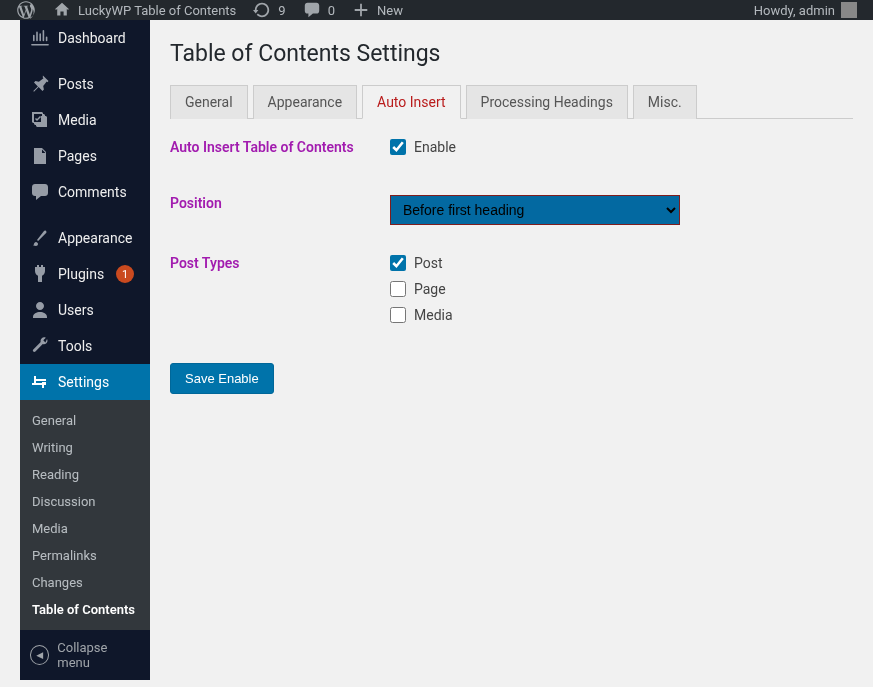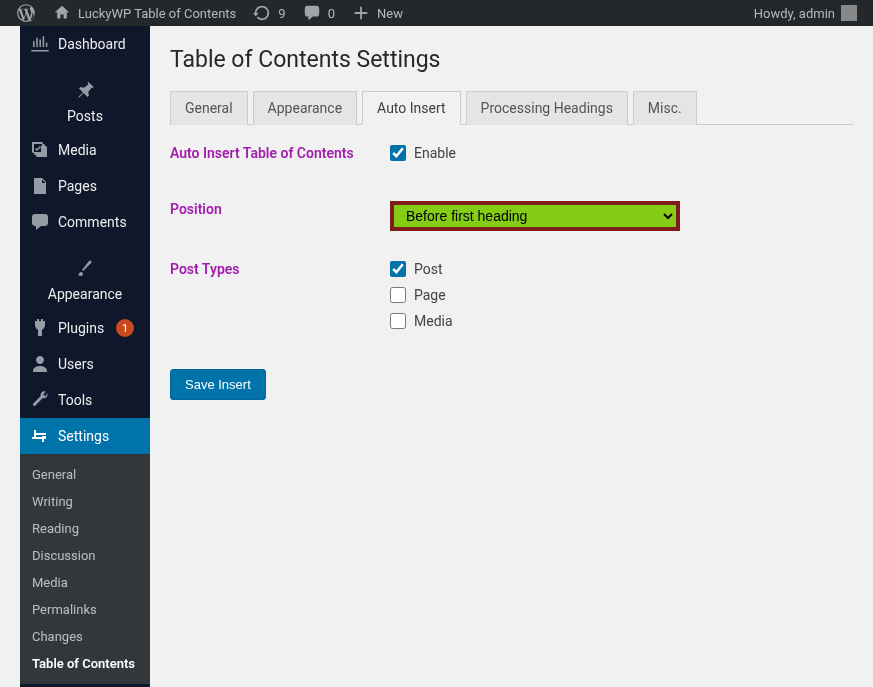--- a/index.html
+++ b/index.html
@@ -1,57 +1,57 @@
 <!DOCTYPE html>
 <html><head>
 <meta charset="utf-8">
 <style>
 * { box-sizing: border-box; margin: 0; padding: 0; }
 body { font-family: -apple-system, BlinkMacSystemFont, "Segoe UI", Roboto, sans-serif; font-size: 13px; color: #444; background: #f1f1f1; }
 
 
-.topbar { height: 26px; background: #23282d; color: #b4b9be; display: flex; align-items: center; padding: 0 8px; font-size: 13px; }
+.topbar { height: 20px; background: #23282d; color: #b4b9be; display: flex; align-items: center; padding: 0 8px; font-size: 13px; }
 .topbar .tb-item { display: flex; align-items: center; gap: 6px; padding: 0 8px; height: 100%; cursor: pointer; }
 .topbar .spacer { flex: 1; }
 .avatar-box { width: 16px; height: 16px; background: #888; }
 
 
 .wrap { display: flex; min-height: calc(100vh - 32px); }
 .sidebar { width: 130px; background: #0f172a; color: #eee; display: flex; flex-direction: column; margin-left: 20px; }
 .content { flex: 1; padding: 10px 20px 56px 20px; }
 
 
 .menu-item { display: flex; align-items: center; gap: 8px; padding: 8px 10px; color: #eee; font-size: 14px; cursor: pointer; position: relative; }
-.menu-item.sep { margin-top: 10px; flex-direction: column; }
+.menu-item.sep { margin-top: 10px; }
 .menu-item.active { background: #0073aa; color: #fff; font-weight: 400; }
 .menu-item.active::after { content: ""; position: absolute; right: -8px; top: 50%; transform: translateY(-50%); border: 8px solid transparent; border-right-color: #f1f1f1; }
 .menu-icon { width: 20px; height: 20px; display: flex; align-items: center; justify-content: center; fill: rgba(240,245,250,.6); }
 .menu-item.active .menu-icon { fill: #fff; }
 .badge { background: #ca4a1f; color: #fff; border-radius: 10px; min-width: 18px; height: 18px; font-size: 11px; display: inline-flex; align-items: center; justify-content: center; padding: 0 5px; margin-left: 4px; }
 .submenu { background: #32373c; padding: 7px 0; }
 .submenu .sub-item { padding: 6px 12px; font-size: 13px; color: rgba(240,245,250,.7); cursor: pointer; }
 .submenu .sub-item.current { color: #fff; font-weight: 600; }
 .collapse { margin-top: auto; display: flex; align-items: center; gap: 8px; padding: 10px; color: #a0a5aa; cursor: pointer; }
 .collapse .circ { width: 20px; height: 20px; border: 1px solid #a0a5aa; border-radius: 50%; display: flex; align-items: center; justify-content: center; font-size: 9px; }
 
 
 h1 { font-size: 23px; font-weight: 400; color: #23282d; margin: 10px 0 18px 0; }
 
 
 .tabs { border-bottom: 1px solid #ccc; display: flex; gap: 5px; }
 .tab { background: #e5e5e5; border: 1px solid #ccc; border-bottom: none; padding: 8px 14px; color: #555; font-size: 14px; cursor: pointer; margin-bottom: -1px; }
-.tab.active { background: #f1f1f1; border-bottom: 1px solid #f1f1f1; color: #404040; }
+.tab.active { background: #f1f1f1; border-bottom: 1px solid #f1f1f1; color: #b91c1c; }
 
 
 .form-row { display: flex; padding: 20px 0 10px 0; }
 .form-label { width: 220px; font-weight: 600; font-size: 14px; color: #a21caf; }
 .form-field { flex: 1; font-size: 14px; }
 .chk-line { display: flex; align-items: flex-start; gap: 8px; margin-bottom: 10px; }
 input[type=checkbox] { width: 16px; height: 16px; accent-color: #0073aa; cursor: pointer; }
-select { width: 290px; height: 30px; padding: 0 8px; font-size: 14px; border: 4px solid #7f1d1d; background: #84cc16; cursor: pointer; }
+select { width: 290px; height: 30px; padding: 0 8px; font-size: 14px; border: 1px solid #7f1d1d; background: #0369a1; cursor: pointer; }
 
 .btn-primary { background: #0073aa; border: 1px solid #006799; color: #fff; padding: 7px 14px; font-size: 13px; border-radius: 3px; cursor: pointer; margin-top: 20px; }
 
 svg { display: block; }
 </style>
 </head>
 <body>
 
 <div class="topbar">
   <div class="tb-item">
@@ -240,15 +240,15 @@
           <input type="checkbox" style="">
           <span>Page</span>
         </label>
         <label class="chk-line">
           <input type="checkbox" style="">
           <span>Media</span>
         </label>
       </div>
     </div>
 
-    <button class="btn-primary">Save Insert</button>
+    <button class="btn-primary">Save Enable</button>
   </div>
 </div>
 
 </body></html>

